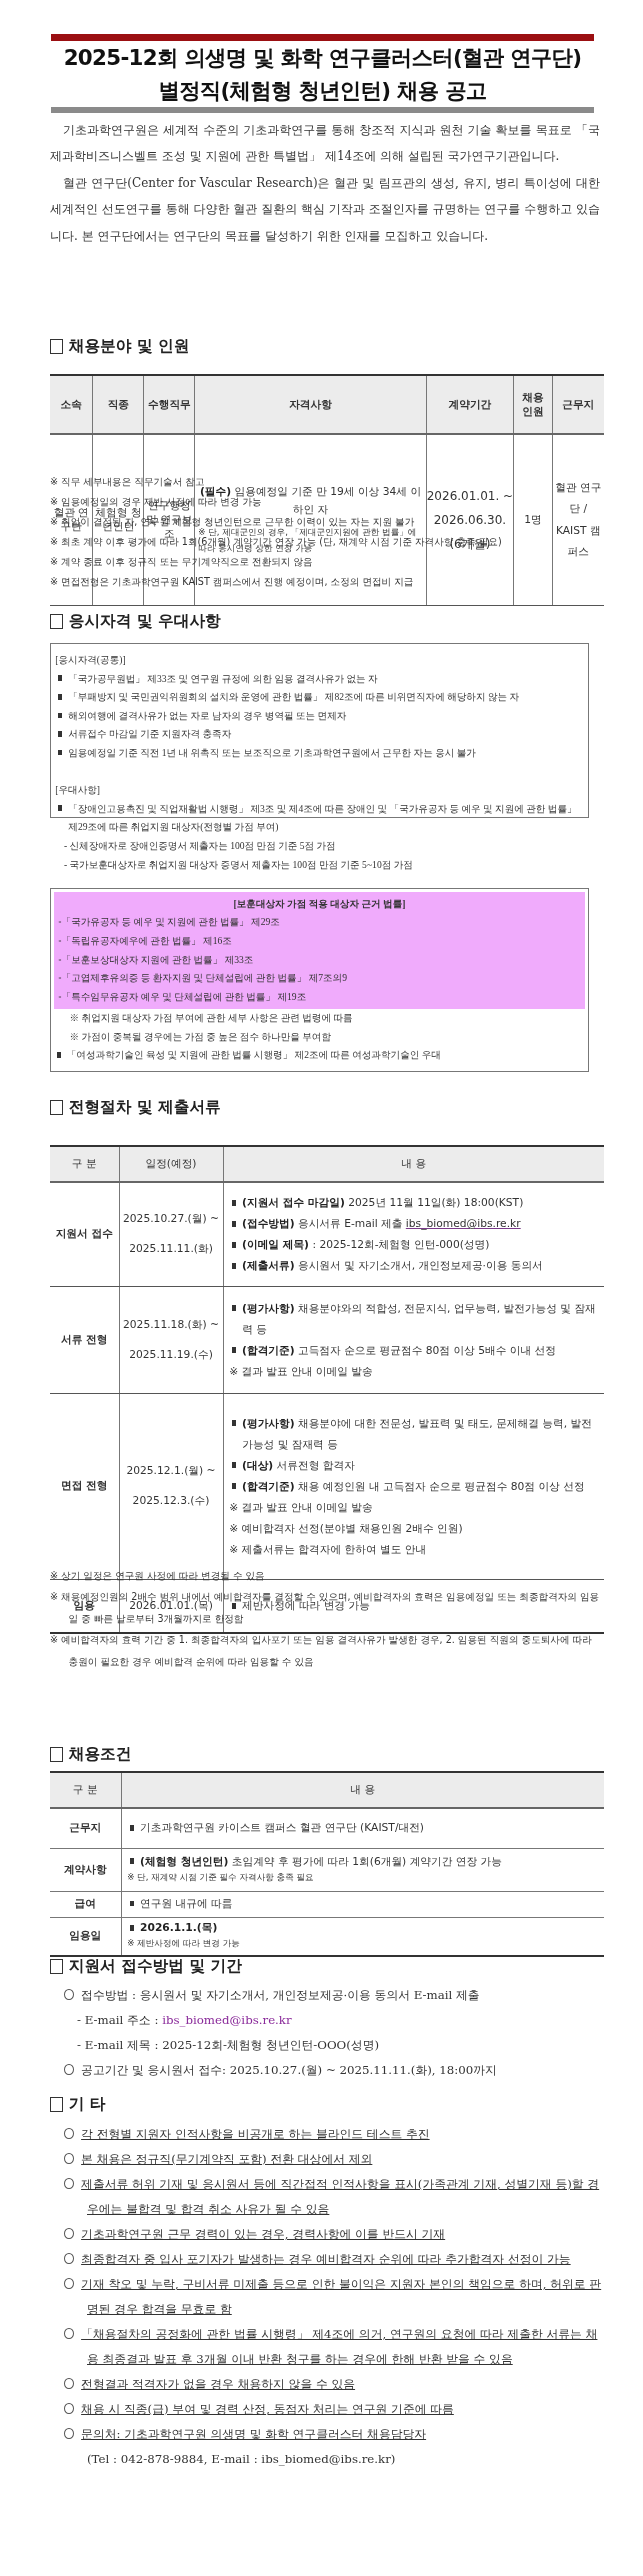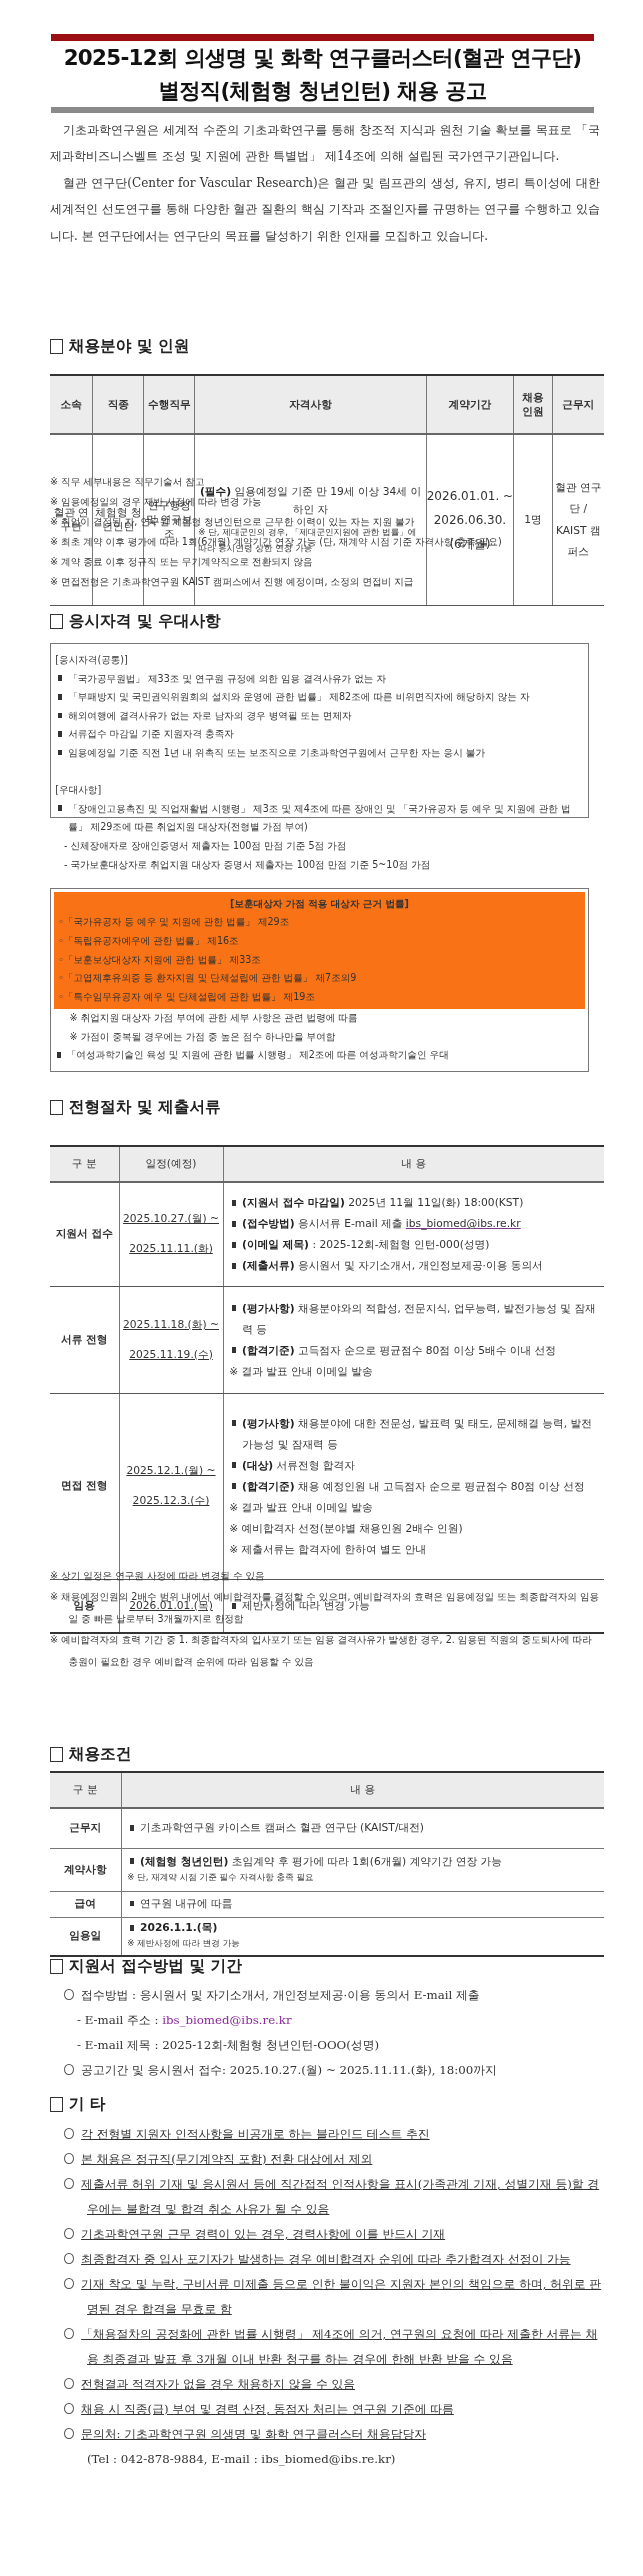--- a/index.html
+++ b/index.html
@@ -14,30 +14,30 @@
   table { border-collapse: collapse; position: absolute; left: 50px; font-size: 10.7px; color: #333; }
   th { background: #ececec; font-weight: bold; }
   .t1 { top: 374px; width: 554px; }
   .t1 th { height: 59px; border-top: 2.1px solid #333; border-bottom: 2.9px double #666; border-left: 0.7px solid #777; }
   .t1 td { border-left: 0.7px solid #777; border-bottom: 1.4px solid #555; text-align: center; height: 171px; vertical-align: middle; }
   .t1 th:first-child, .t1 td:first-child { border-left: none; font-family: Liberation Serif, serif; }
   .t1 .qual { text-align: left; padding: 0 2.9px; font-size: 10.7px; }
   .qual .req { text-align: center; line-height: 18.6px; }
   .qual .note { font-size: 8.6px; line-height: 15.7px; margin-top: 5.7px; }
   .notes { position: absolute; left: 50px; font-size: 9.6px; line-height: 20px; color: #333; }
-  .box-panel { position: absolute; left: 50px; width: 539px; border: 0.7px solid #777; font-size: 9.6px; line-height: 18.6px; color: #333; padding: 7.1px 4.3px; }
+  .box-panel { position: absolute; left: 50px; width: 539px; border: 0.7px solid #777; font-size: 9.6px; line-height: 18.6px; color: #333; padding: 7.1px 4.3px; font-family: Liberation Serif, serif; }
   .bullet { display: inline-block; width: 4.3px; height: 5.7px; background: #333; margin: 0 5.7px 0.7px 2.9px; }
-  .vet-panel { background: #f97316; padding: 2.9px 4.3px; }
+  .vet-panel { background: #f0abfc; padding: 2.9px 4.3px; }
   .vet-panel .hdr { text-align: center; font-weight: bold; }
   .t2 { top: 1180px; width: 554px; }
   .t2 th { height: 36px; border-top: 2.1px solid #333; border-bottom: 2.9px double #666; border-left: 0.7px solid #777; font-weight: normal; }
   .t2 td { border-left: 0.7px solid #777; border-bottom: 0.7px solid #555; vertical-align: middle; }
   .t2 th:first-child, .t2 td:first-child { border-left: none; }
   .t2 .stage { text-align: center; font-weight: bold; width: 69px; line-height: 30px; }
-  .t2 .sched { text-align: center; width: 104px; line-height: 30px; text-decoration: underline; }
+  .t2 .sched { text-align: center; width: 104px; line-height: 30px; }
   .t2 .content { padding: 4.3px 5.7px; line-height: 21px; font-size: 10.7px; }
   .t2 tr:last-child td { border-bottom: 2.1px solid #333; }
   b { color: #222; }
   .email-link { color: #333; text-decoration: underline; text-decoration-color: #7a3a8a; }
   .t3 { top: 1771px; width: 554px; }
   .t3 th { height: 36px; border-top: 2.1px solid #333; border-bottom: 2.9px double #666; border-left: 0.7px solid #777; font-weight: normal; }
   .t3 td { border-left: 0.7px solid #777; border-bottom: 0.7px solid #777; padding: 2.9px 5.7px; line-height: 15.7px; }
   .t3 th:first-child, .t3 td:first-child { border-left: none; }
   .t3 .lab { text-align: center; font-weight: bold; width: 71px; }
   .t3 tr:last-child td { border-bottom: 2.1px solid #333; }

